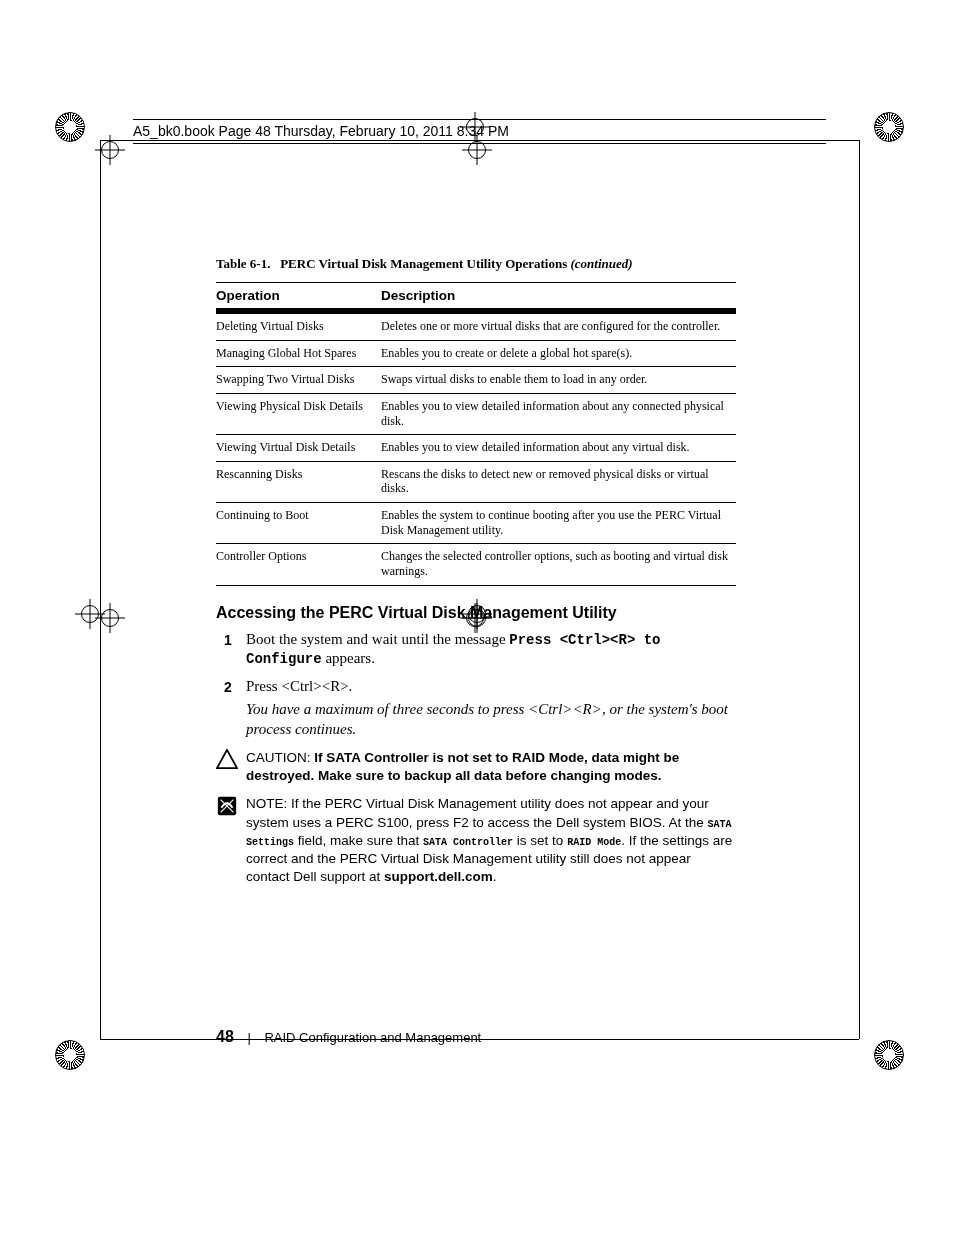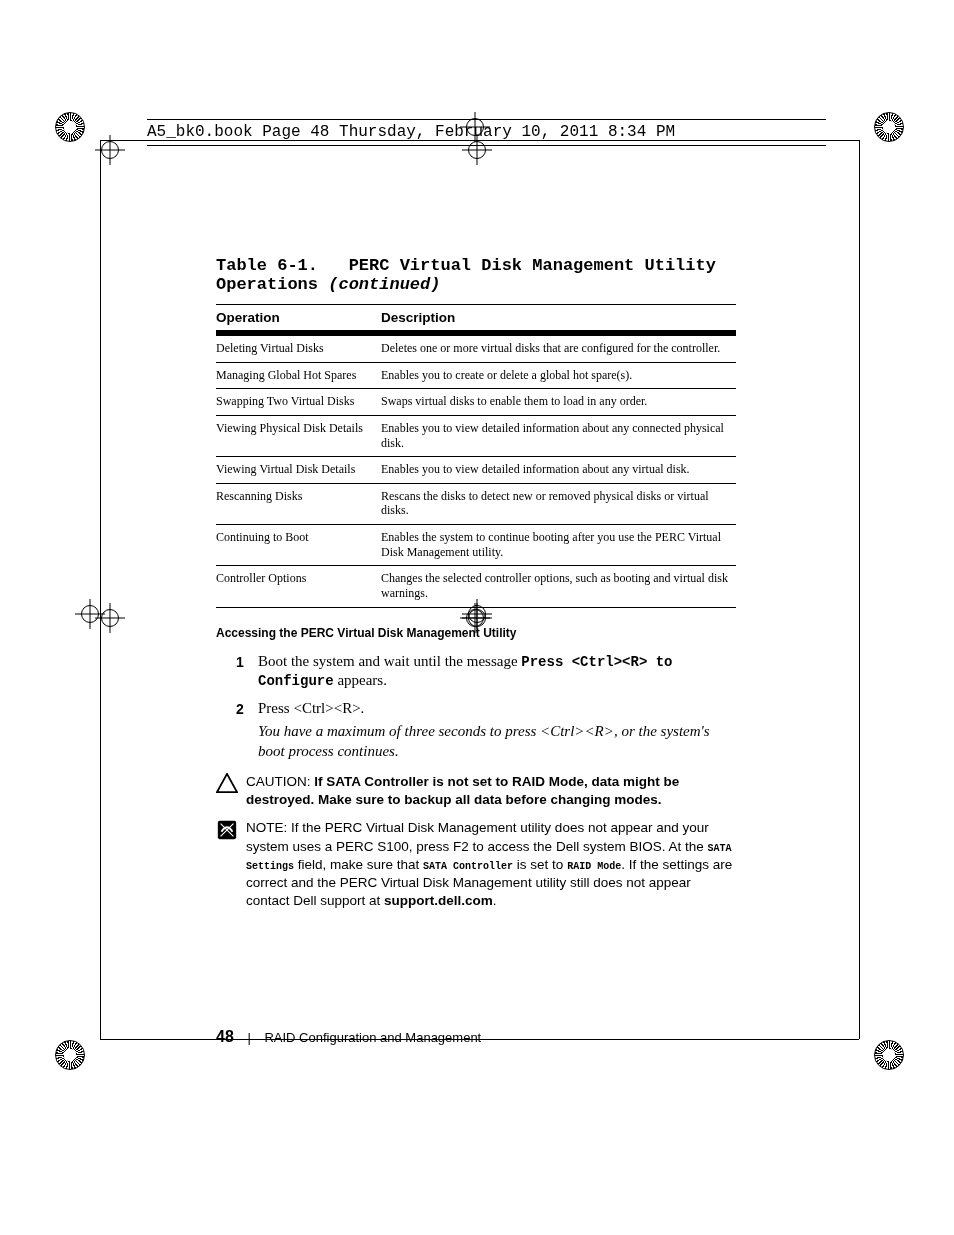--- a/index.html
+++ b/index.html
@@ -38,39 +38,39 @@
   }
   .crosshair-circle::before { width: 1px; height: 30px; left: 50%; top: 50%; transform: translate(-50%,-50%); }
   .crosshair-circle::after  { height: 1px; width: 30px; left: 50%; top: 50%; transform: translate(-50%,-50%); }
 
   .line-h { position: absolute; height: 0.5px; background: #000; }
   .line-v { position: absolute; width: 0.5px; background: #000; }
 
   .page-header {
     position: absolute;
     top: 119px;
-    left: 147px;
+    left: 133px;
     right: 128px;
     border-top: 0.5px solid #000;
     border-bottom: 0.5px solid #000;
     padding: 3px 0 4px 0;
-    font-family: Liberation Mono, monospace;
-    font-size: 16px;
+    font-family: Liberation Sans, sans-serif;
+    font-size: 14px;
   }
 
   .content {
     position: absolute;
     left: 216px;
     width: 520px;
     top: 256px;
   }
 
   .table-caption {
-    font-family: Liberation Mono, monospace;
-    font-size: 17px;
+    font-family: Liberation Serif, serif;
+    font-size: 13px;
     font-weight: bold;
     margin-bottom: 10px;
   }
   .table-caption .cont {
     font-style: italic;
     font-weight: bold;
   }
 
   table.ops {
     width: 100%;
@@ -95,30 +95,30 @@
     vertical-align: top;
     line-height: 1.22;
   }
   table.ops tr:last-child td {
     border-bottom: 1px solid #000;
   }
   table.ops col.op { width: 165px; }
 
   h3.section {
     font-family: Helvetica, Arial, sans-serif;
-    font-size: 12px;
+    font-size: 16px;
     font-weight: bold;
     margin: 18px 0 8px 0;
   }
 
   ol.steps {
     font-family: "Times New Roman", serif;
     font-size: 15px;
     padding-left: 0;
-    margin: 12px;
+    margin: 0;
     list-style: none;
     counter-reset: step;
   }
   ol.steps > li {
     position: relative;
     padding-left: 30px;
     margin-bottom: 8px;
     line-height: 1.30;
   }
   ol.steps > li::before {

